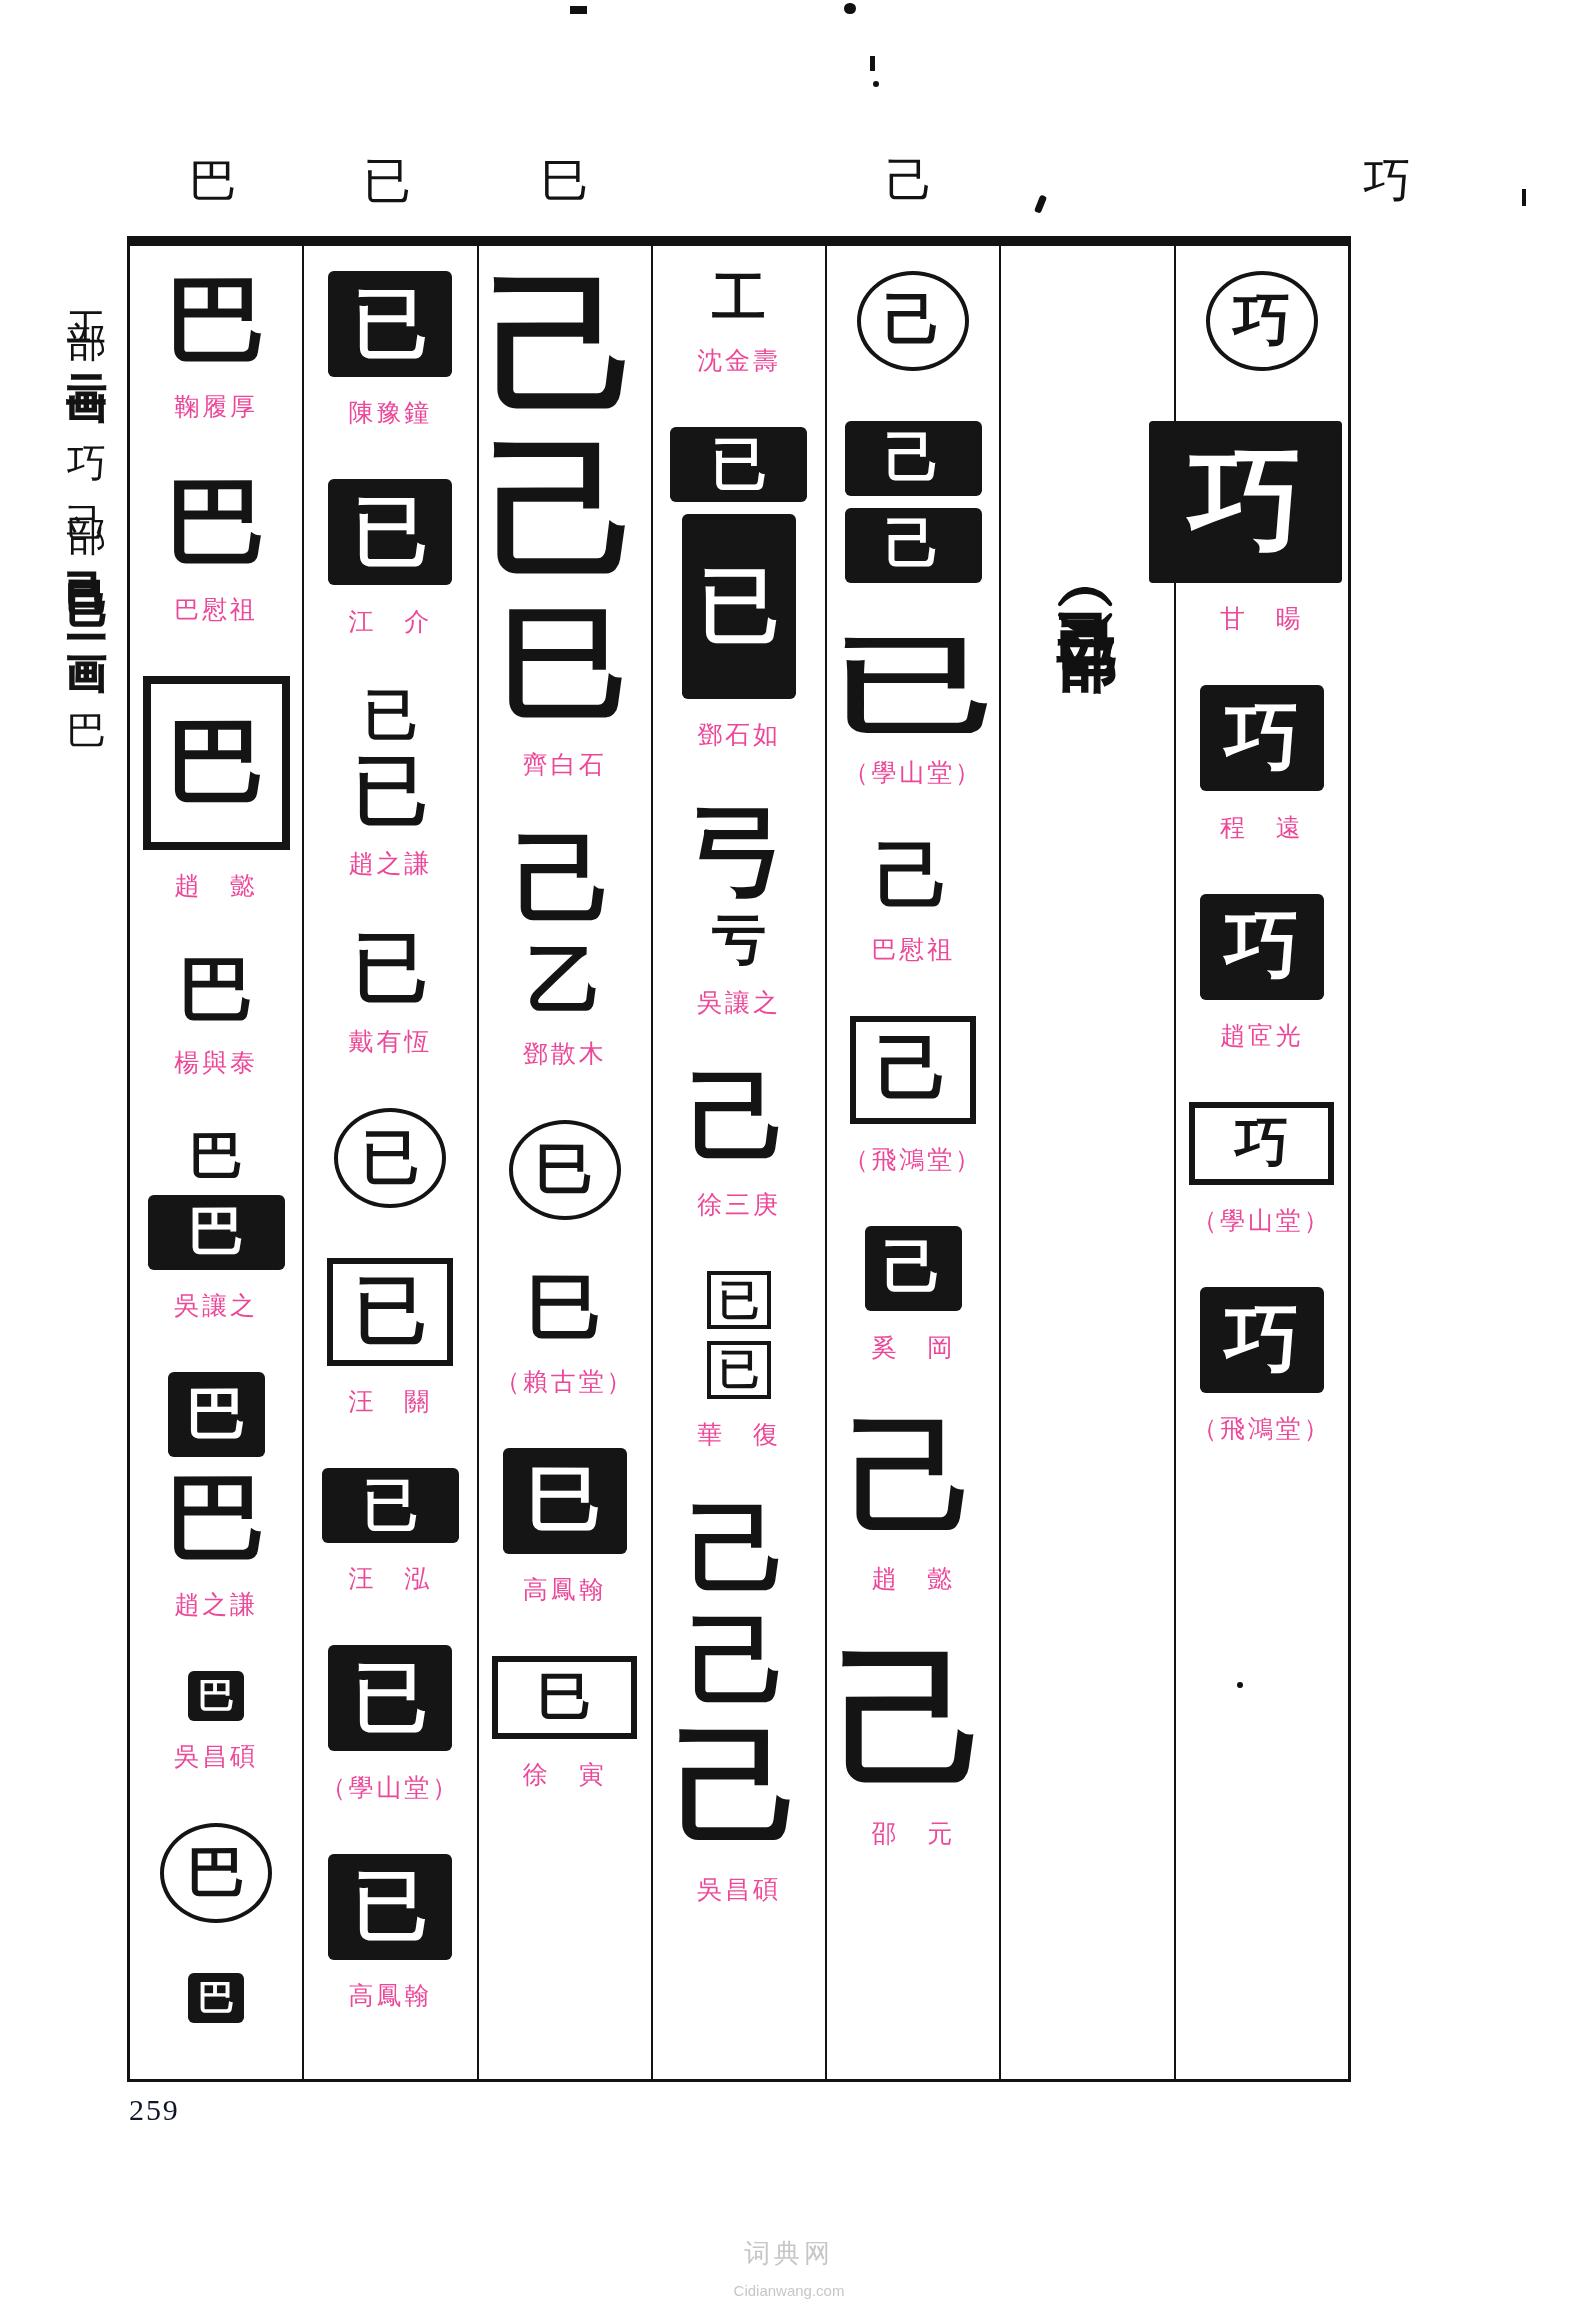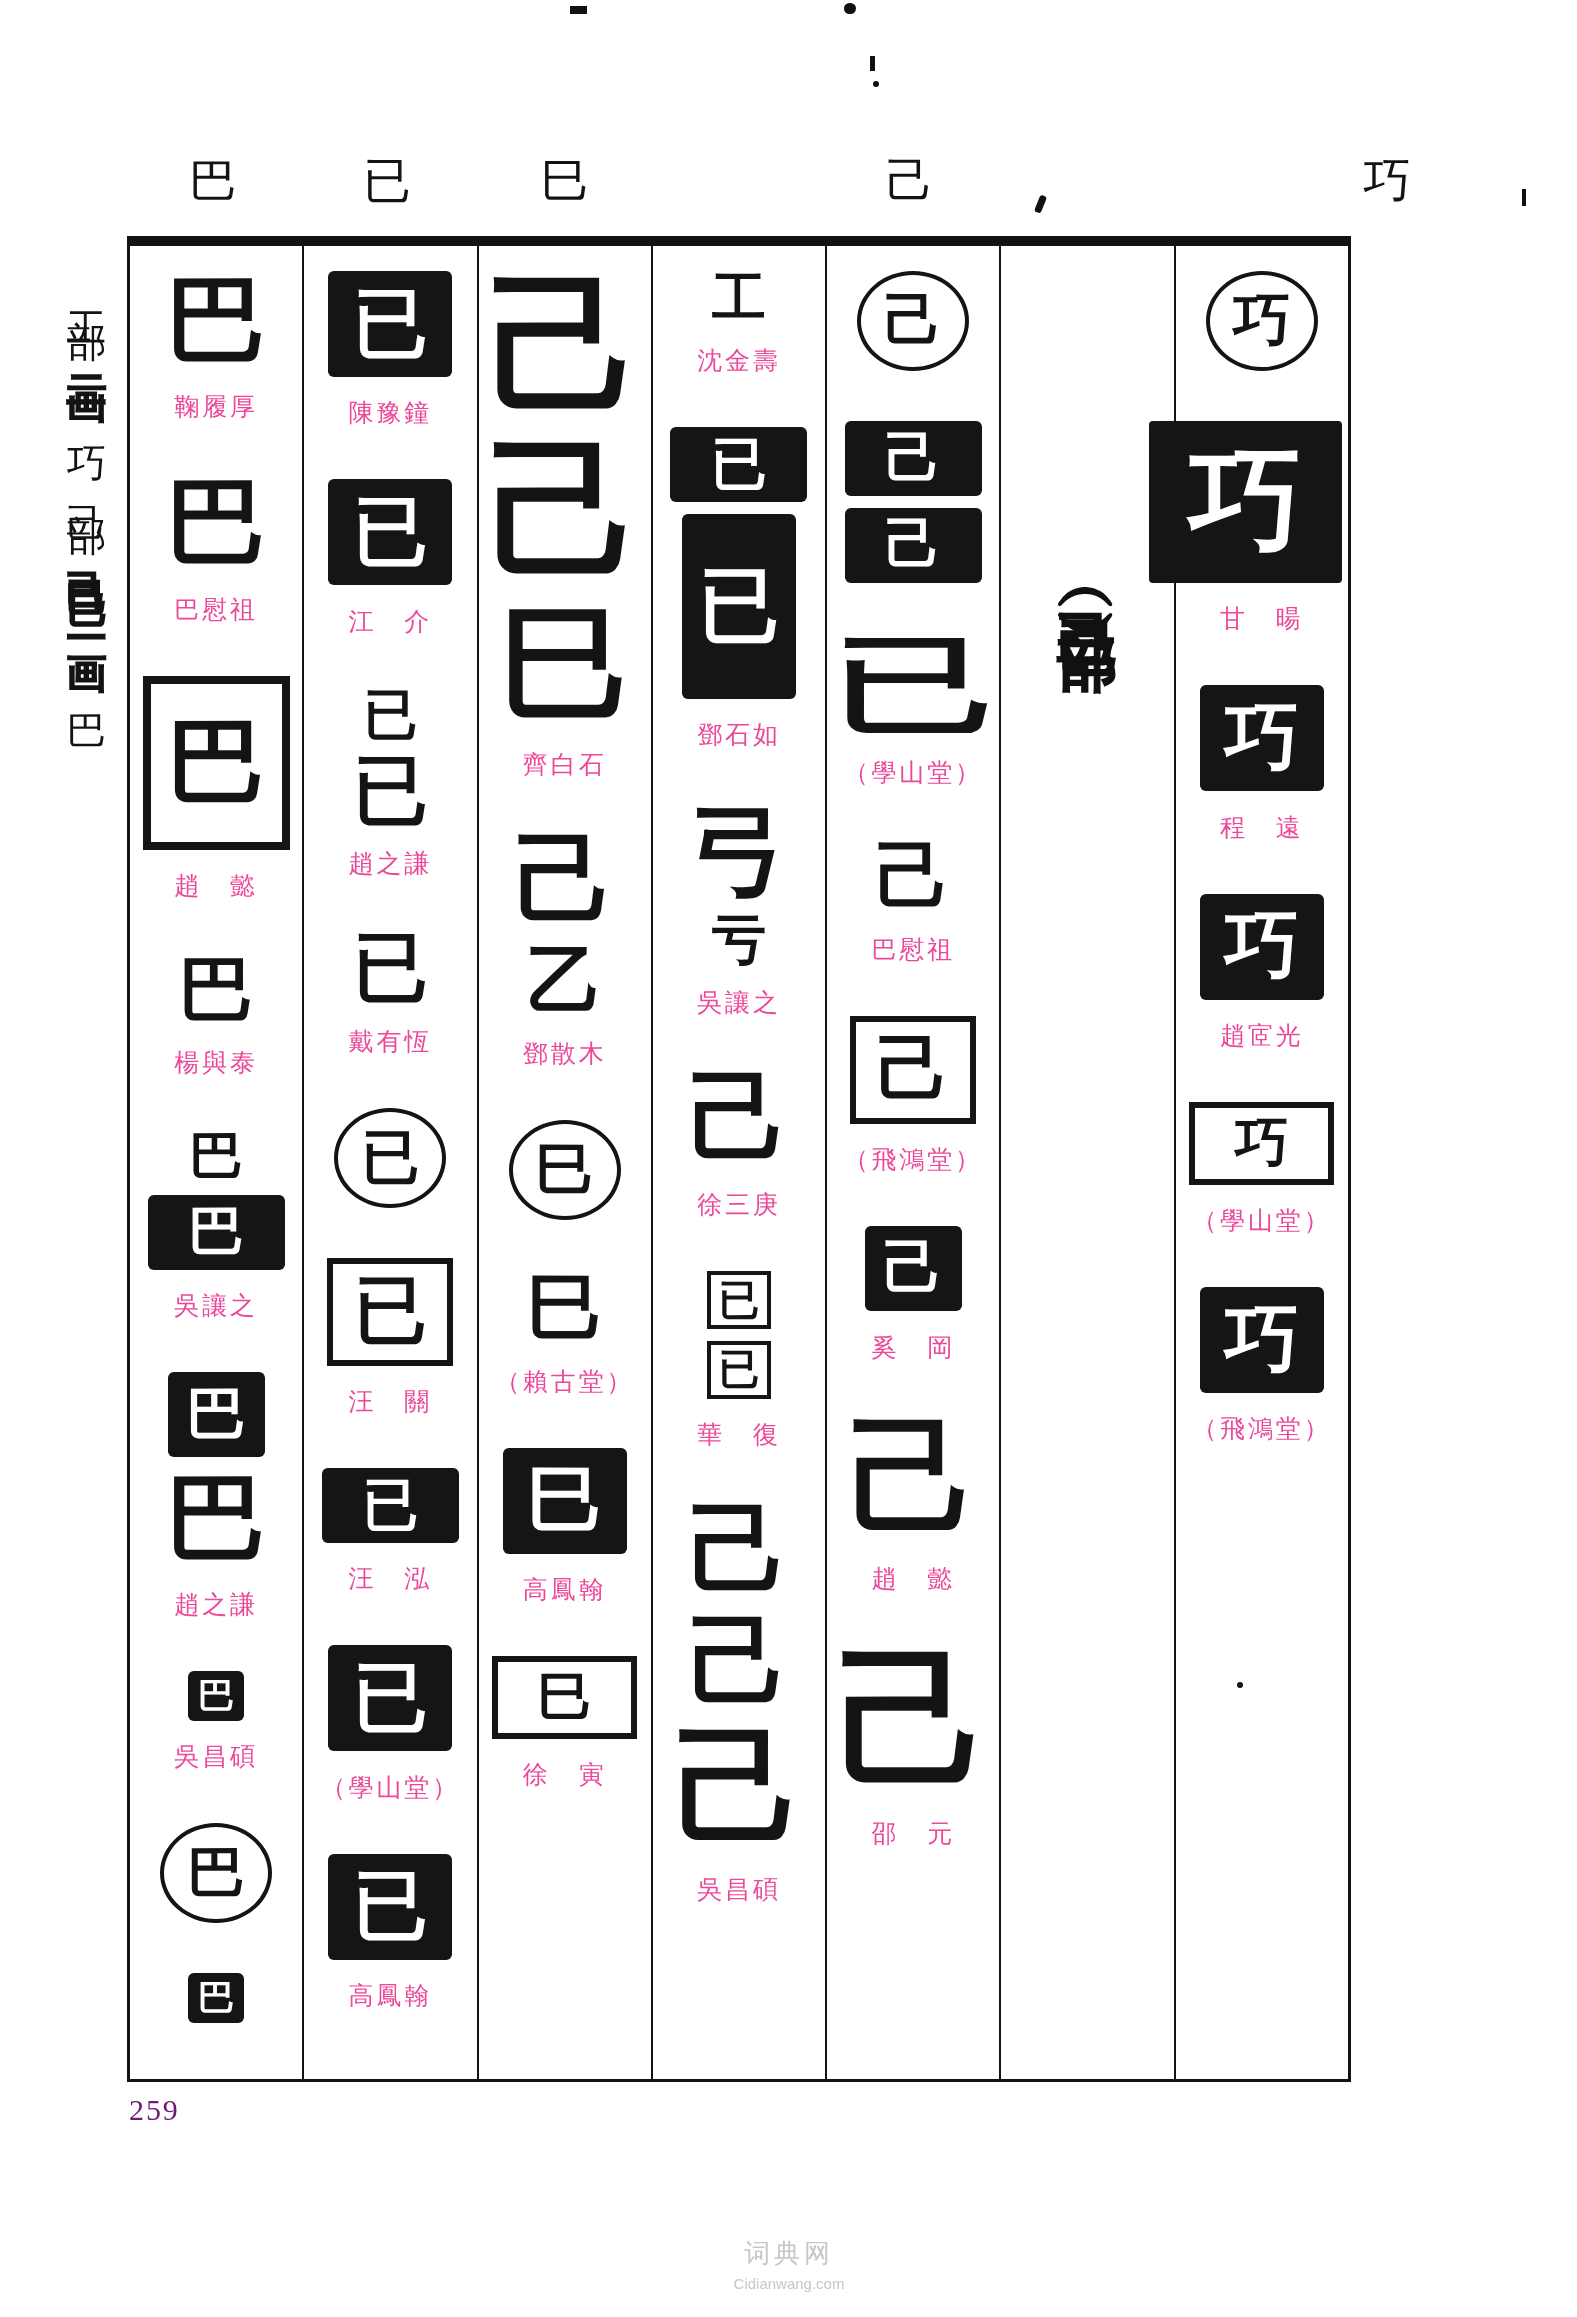--- a/index.html
+++ b/index.html
@@ -84,24 +84,24 @@
     border:4.8px solid #141414;border-radius:50%;
     width:112px;height:100px;font-size:58px;font-weight:bold;color:#141414;
   }
   
   .section-title{
     writing-mode:vertical-rl;text-orientation:upright;
     font-size:60px;font-weight:bold;letter-spacing:3.9px;line-height:1;
     margin-top:295px;color:#111;-webkit-text-stroke:1.4px #111;
   }
   
-  .page-number{position:absolute;left:129px;top:2093px;font-size:30px;letter-spacing:1.9px;color:#701a75;}
+  .page-number{position:absolute;left:129px;top:2093px;font-size:30px;letter-spacing:1.9px;color:#0f172a;}
   .watermark{
     position:absolute;left:0;top:2236px;width:100%;
-    display:flex;flex-direction:column;align-items:center;gap:4px;
+    display:flex;flex-direction:column;align-items:center;gap:11px;
     color:#c7c7c7;
   }
   .watermark .wm-name{font-size:26px;letter-spacing:3.9px;}
   .watermark .wm-url{font-size:15px;font-family:"Liberation Sans","DejaVu Sans",sans-serif;}
 </style>
 </head>
 <body>
 
 <div class="page">
 

